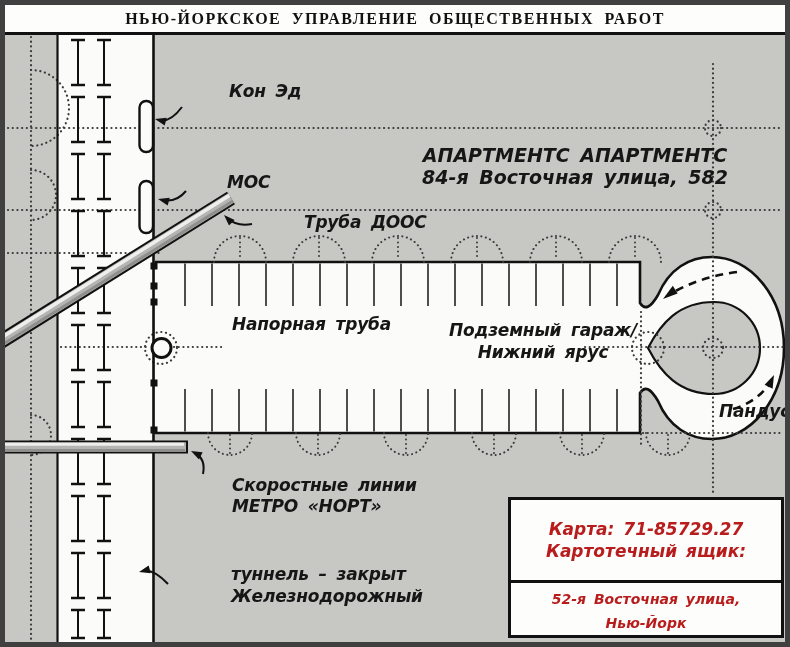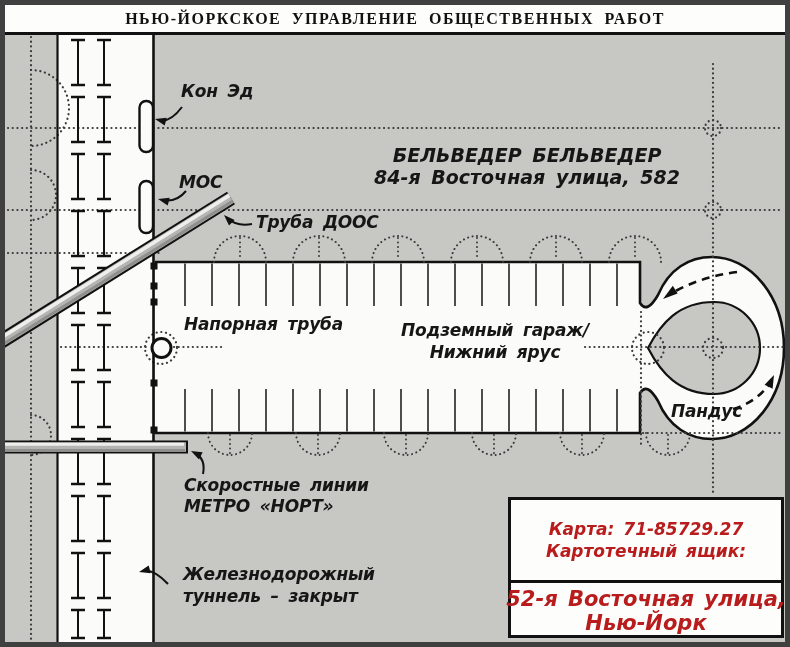--- a/index.html
+++ b/index.html
@@ -12,40 +12,40 @@
     position:absolute;left:0;top:0;width:780px;height:27px;background:#fdfdfb;
     border-bottom:3px solid #111;display:flex;align-items:center;justify-content:center;
   }
   #titlebar .t{
     font-family:"Liberation Serif",serif;font-weight:bold;font-size:16px;
     letter-spacing:1.5px;word-spacing:5px;color:#111;white-space:nowrap;
   }
   #maplayer{position:absolute;left:-5px;top:-5px;}
   .lbl{
     position:absolute;font-style:italic;font-weight:bold;font-size:17px;
-    color:#161616;white-space:nowrap;letter-spacing:-0.2px;word-spacing:4px;line-height:21px;
+    color:#161616;white-space:nowrap;letter-spacing:-0.2px;word-spacing:4px;line-height:21px;margin-left:48px;
   }
   .lbl.center{text-align:center;}
   .lbl.big{font-size:19px;line-height:22px;letter-spacing:0;}
   #infobox{
     position:absolute;left:503px;top:492px;width:276px;height:141px;
     background:#fdfdfb;border:3px solid #111;box-sizing:border-box;
   }
   #infobox .top{
     height:80px;border-bottom:3px solid #111;display:flex;flex-direction:column;
     align-items:center;justify-content:center;
   }
   #infobox .bot{
     height:55px;display:flex;flex-direction:column;align-items:center;justify-content:center;
   }
   #infobox div{
     font-style:italic;font-weight:bold;color:#b91c1c;white-space:nowrap;word-spacing:3px;
   }
   #infobox .top div{font-size:17px;line-height:22px;}
-  #infobox .bot div{font-size:21px;line-height:24px;}
+  #infobox .bot div{font-size:14px;line-height:24px;}
 </style>
 </head>
 <body>
 
 <div id="canvas">
 
   <svg id="maplayer" width="790" height="647" viewBox="0 0 790 647" xmlns="http://www.w3.org/2000/svg">
 
     <rect x="5" y="34" width="780" height="608" fill="#c7c7c4"></rect>
 
@@ -275,37 +275,37 @@
     <span class="t">НЬЮ-ЙОРКСКОЕ УПРАВЛЕНИЕ ОБЩЕСТВЕННЫХ РАБОТ</span>
   </div>
 
   <div class="lbl" style="left:176px;top:76px;">Кон Эд</div>
   <div class="lbl" style="left:174px;top:167px;">МОС</div>
   <div class="lbl" style="left:251px;top:207px;">Труба ДООС</div>
   <div class="lbl" style="left:179px;top:309px;">Напорная труба</div>
   <div class="lbl" style="left:666px;top:396px;">Пандус</div>
 
   <div class="lbl big center" style="left:347px;top:139px;width:350px;">
-    <div>БЕЛЬВЕДЕР БЕЛЬВЕДЕР</div>
+    <div>АПАРТМЕНТС АПАРТМЕНТС</div>
     <div>84-я Восточная улица, 582</div>
   </div>
 
   <div class="lbl center" style="left:380px;top:314px;width:220px;line-height:22px;">
     <div>Подземный гараж/</div>
     <div>Нижний ярус</div>
   </div>
 
   <div class="lbl" style="left:179px;top:470px;">
     <div>Скоростные линии</div>
     <div>МЕТРО «НОРТ»</div>
   </div>
 
   <div class="lbl" style="left:178px;top:558px;line-height:22px;">
+    <div>туннель – закрыт</div>
     <div>Железнодорожный</div>
-    <div>туннель – закрыт</div>
   </div>
 
   <div id="infobox">
     <div class="top">
       <div>Карта: 71-85729.27</div>
       <div>Картотечный ящик:</div>
     </div>
     <div class="bot">
       <div>52-я Восточная улица,</div>
       <div>Нью-Йорк</div>

